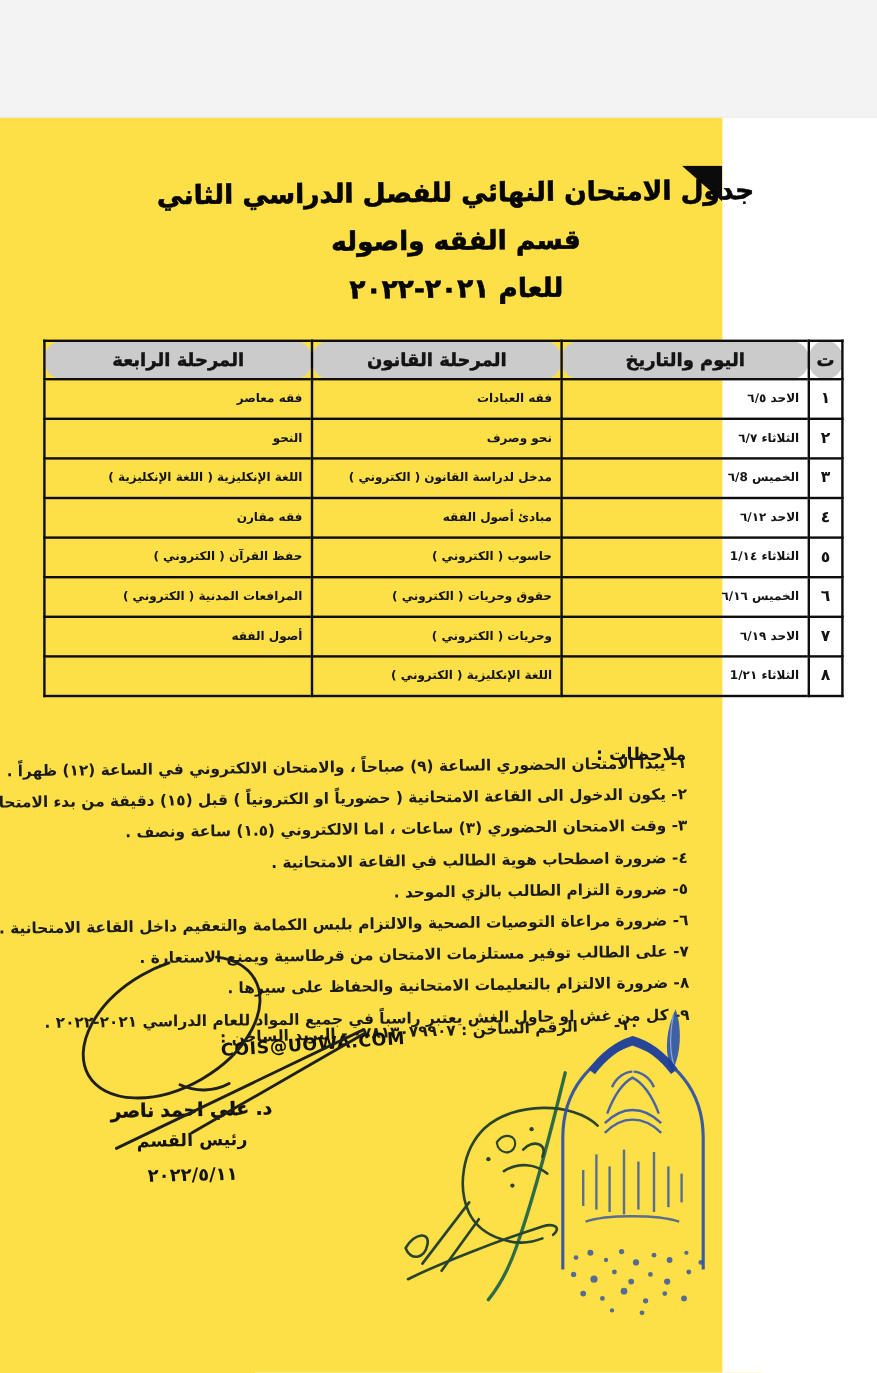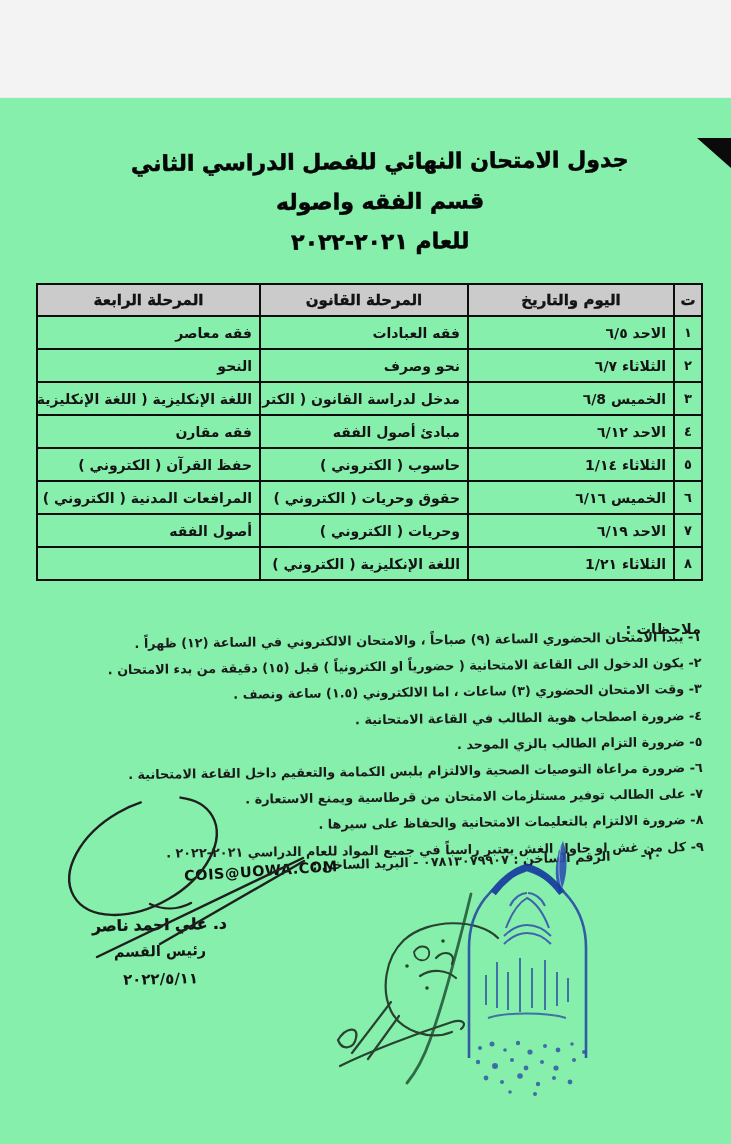--- a/index.html
+++ b/index.html
@@ -1,37 +1,37 @@
 <!DOCTYPE html>
 <html><head>
 <meta charset="utf-8">
 <style>
   html,body{margin:0;padding:0;}
   body{width:731px;height:1144px;overflow:hidden;background:#ffffff;
        font-family:"DejaVu Sans", sans-serif;}
-  .page{position:relative;width:731px;height:1144px;background:#86efac;}
+  .page{position:relative;width:602px;height:1144px;background:#fde047;}
 
   .scan-band{position:absolute;left:0;top:0;width:731px;height:97px;
              background:#f2f3f2;border-bottom:1px solid #ececec;}
 
   .corner-fold{position:absolute;top:138px;right:0;width:34px;height:30px;
                background:#0b0b0b;clip-path:polygon(100% 0,0 0,100% 100%);}
 
   .title-block{position:absolute;left:110px;top:142px;width:540px;
                text-align:center;direction:rtl;transform:rotate(-0.5deg);}
   .title-line{font-size:22px;font-weight:900;color:#060606;line-height:40px;
               letter-spacing:0.2px;-webkit-text-stroke:0.5px #000;}
 
   table.exam{position:absolute;left:36px;top:283px;width:665px;
              border-collapse:collapse;direction:rtl;table-layout:fixed;}
   table.exam th,table.exam td{border:2px solid #0d0d0d;color:#141414;
              overflow:hidden;white-space:nowrap;}
   table.exam th{background:#cbcbcb;font-size:15px;font-weight:900;
-             height:28px;text-align:center;-webkit-text-stroke:0.3px #000;}
-  table.exam td{height:31px;font-size:14px;font-weight:700;
+             height:28px;text-align:center;border-radius:15px;-webkit-text-stroke:0.3px #000;}
+  table.exam td{height:31px;font-size:10px;font-weight:700;
              text-align:right;padding:0 7px;}
   table.exam td.c-no{text-align:center;padding:0 2px;font-size:13px;}
 
   .notes-head{position:absolute;right:30px;top:621px;direction:rtl;
               font-size:14.5px;font-weight:800;color:#161616;}
   .notes-list{position:absolute;right:30px;top:624px;width:672px;direction:rtl;
               text-align:right;transform:rotate(-0.7deg);transform-origin:top right;}
   .note-line{font-size:12.8px;font-weight:700;color:#1b1b1b;line-height:26.2px;
              white-space:nowrap;}
 

